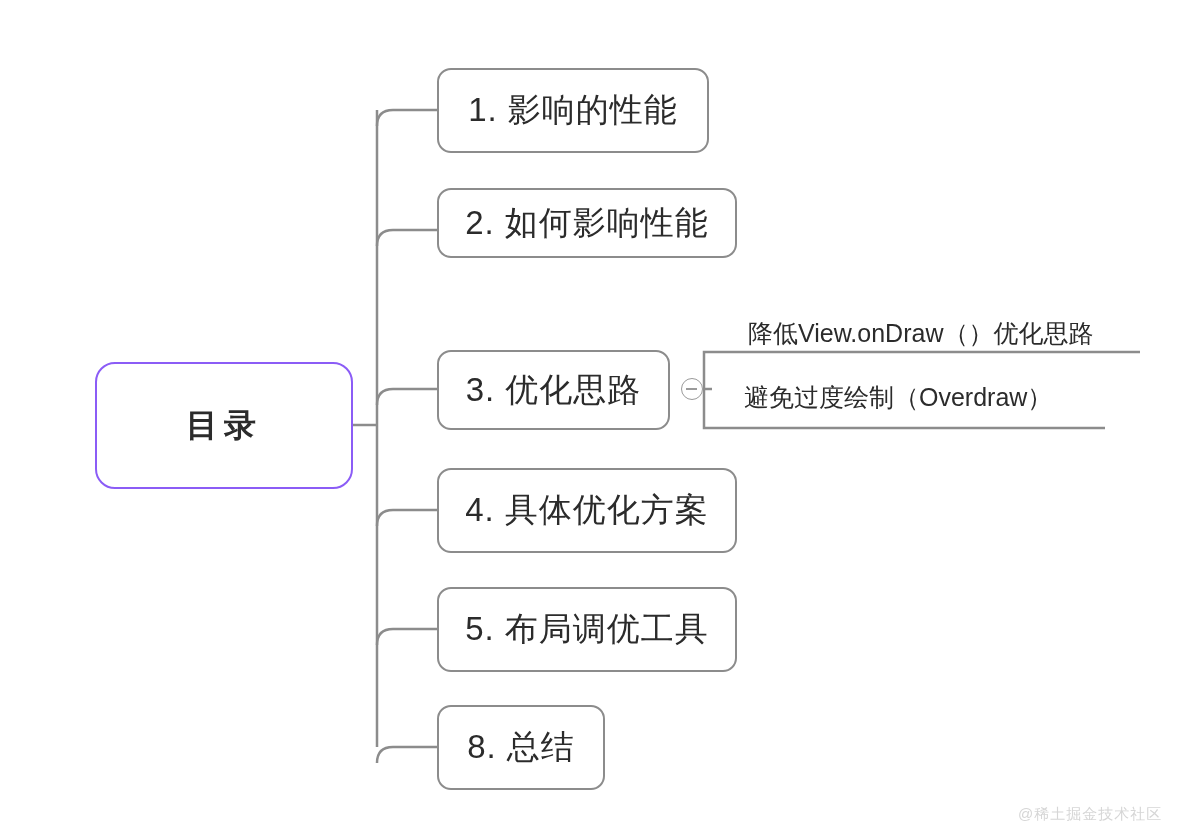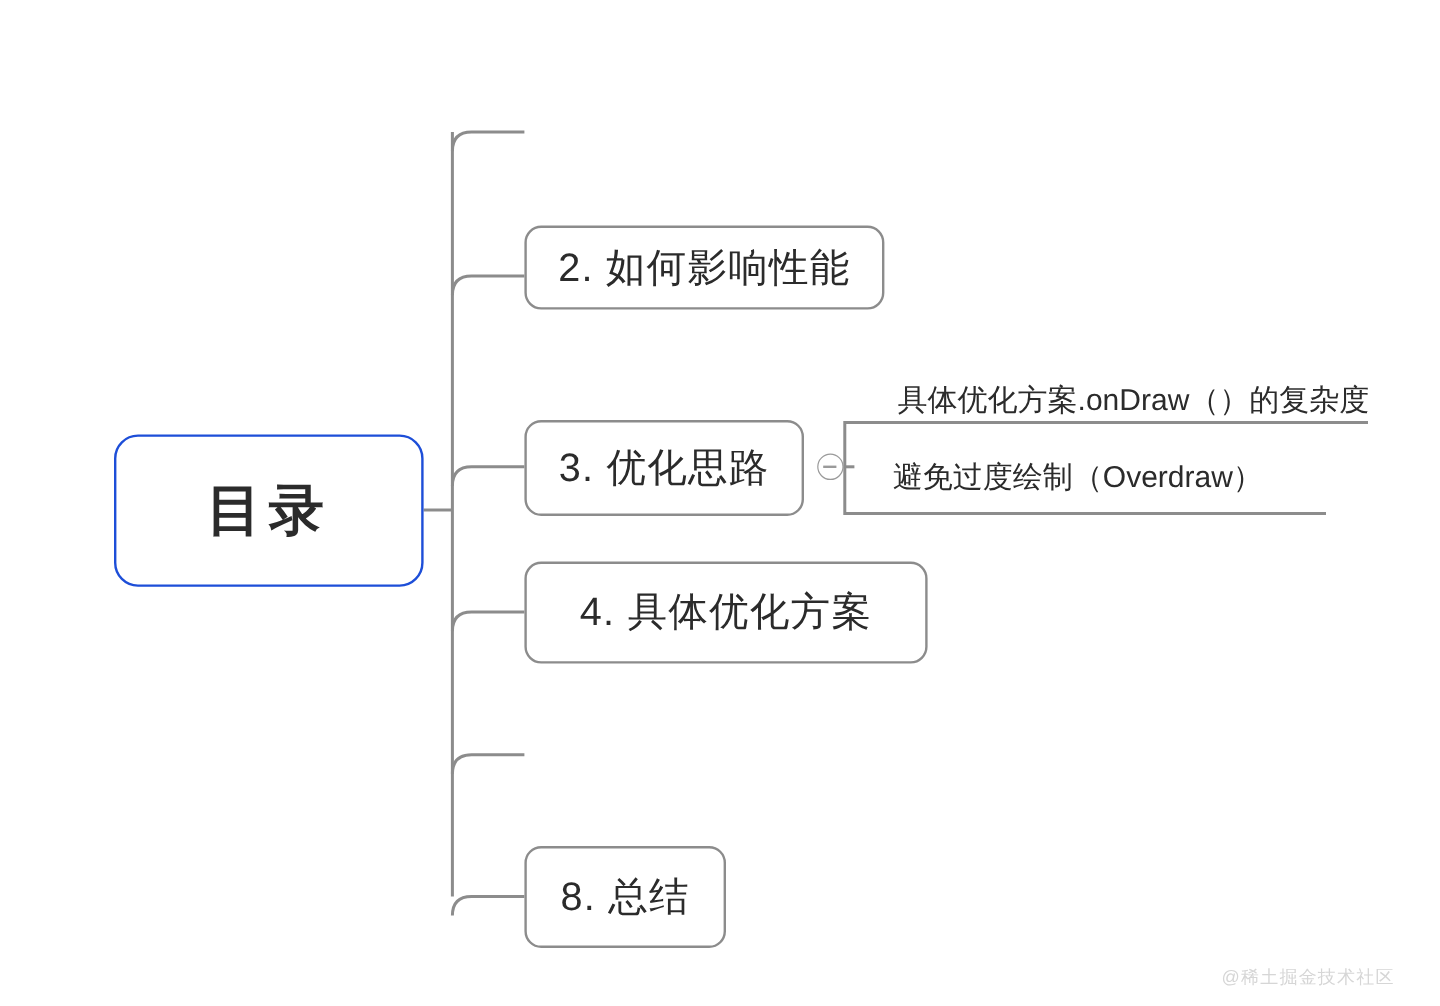--- a/index.html
+++ b/index.html
@@ -30,23 +30,23 @@
     display: flex;
     align-items: center;
     justify-content: center;
     background: #ffffff;
     border: 2px solid #8c8c8c;
     border-radius: 14px;
     color: #2b2b2b;
     white-space: nowrap;
   }
   .node.root {
-    border: 2px solid #1d4ed8;
+    border: 2px solid #8b5cf6;
     border-radius: 20px;
-    font-size: 46px;
+    font-size: 32px;
     font-weight: 700;
     letter-spacing: 6px;
   }
   .node.branch {
     font-size: 33px;
     font-weight: 400;
     letter-spacing: 1px;
   }
   .leaf {
     position: absolute;
@@ -109,43 +109,49 @@
     <path d="M 703 389 L 712 389" fill="none" stroke="#8c8c8c" stroke-width="2.5"></path>
     <path d="M 704 389 L 704 389" fill="none" stroke="#8c8c8c" stroke-width="2.5"></path>
     <path d="M 704 389 L 704 352 L 1140 352" fill="none" stroke="#8c8c8c" stroke-width="2.5"></path>
     <path d="M 704 389 L 704 428 L 1105 428" fill="none" stroke="#8c8c8c" stroke-width="2.5"></path>
   </svg>
 
   <div class="node root" style="left:95px; top:362px; width:258px; height:127px;">
     <span>目录</span>
   </div>
 
+  <div class="node branch" style="left:437px; top:68px; width:272px; height:85px;">
+    <span>1. 影响的性能</span>
+  </div>
 
   <div class="node branch" style="left:437px; top:188px; width:300px; height:70px;">
     <span>2. 如何影响性能</span>
   </div>
 
   <div class="node branch" style="left:437px; top:350px; width:233px; height:80px;">
     <span>3. 优化思路</span>
   </div>
 
   <div class="toggle" style="left:681px; top:378px;"></div>
 
   <div class="leaf" style="left:748px; top:313px; height:40px;">
-    <span class="leaf-text">具体优化方案.onDraw（）的复杂度</span>
+    <span class="leaf-text">降低View.onDraw（）优化思路</span>
   </div>
 
   <div class="leaf" style="left:744px; top:373px; height:48px;">
     <span class="leaf-text">避免过度绘制（Overdraw）</span>
   </div>
 
-  <div class="node branch" style="left:437px; top:468px; width:336px; height:85px;">
+  <div class="node branch" style="left:437px; top:468px; width:300px; height:85px;">
     <span>4. 具体优化方案</span>
   </div>
 
+  <div class="node branch" style="left:437px; top:587px; width:300px; height:85px;">
+    <span>5. 布局调优工具</span>
+  </div>
 
   <div class="node branch" style="left:437px; top:705px; width:168px; height:85px;">
     <span>8. 总结</span>
   </div>
 
   <div class="watermark" style="left:1018px; top:805px;">@稀土掘金技术社区</div>
 
 </div>
 
 </body></html>

